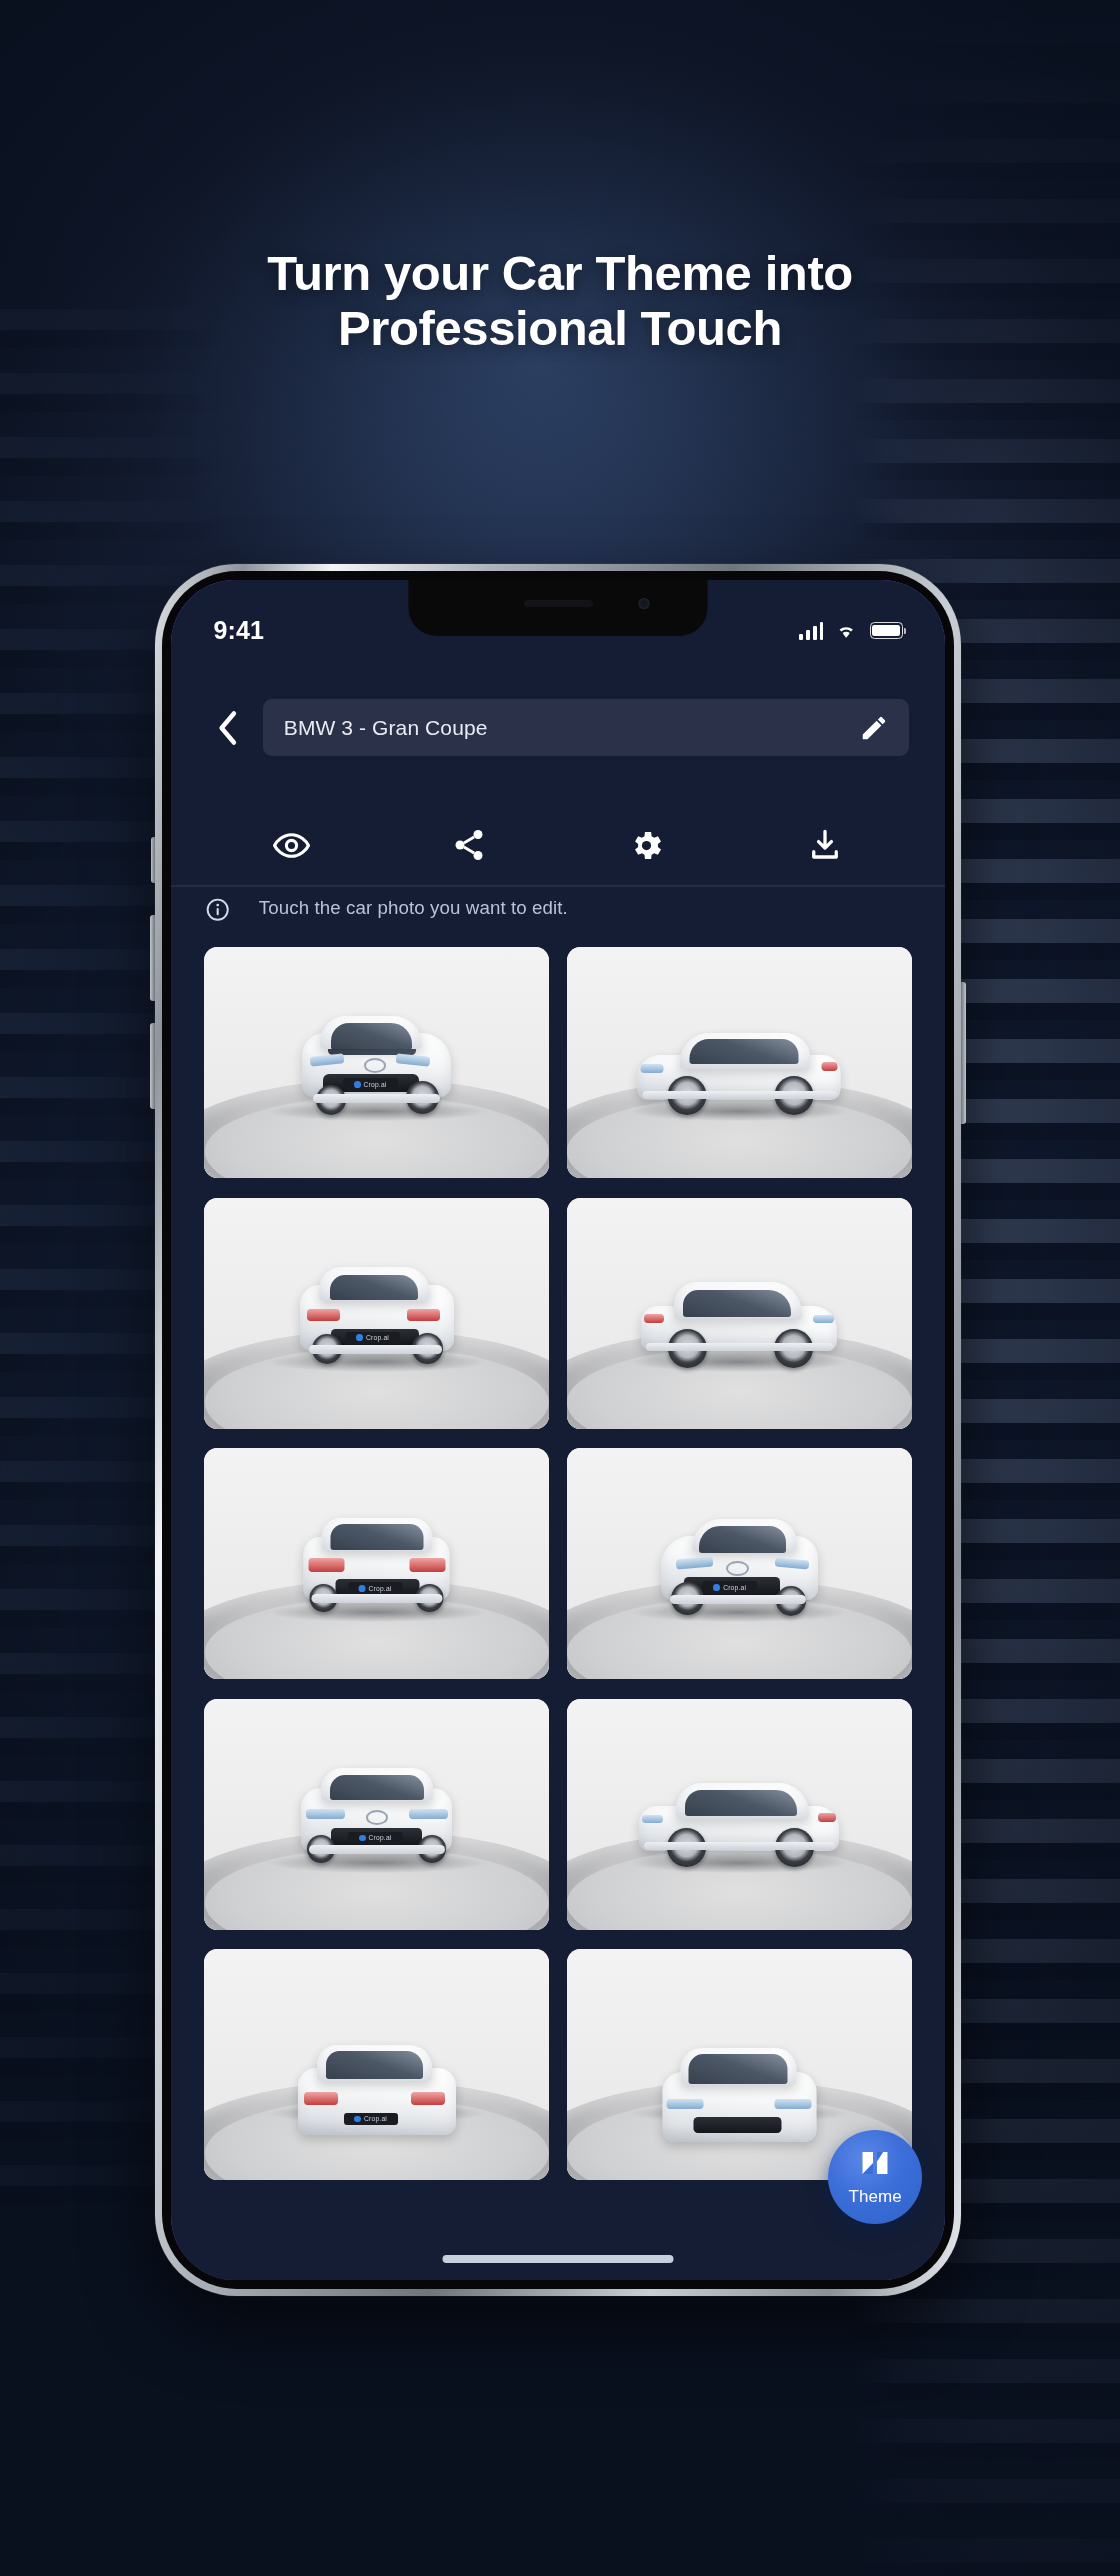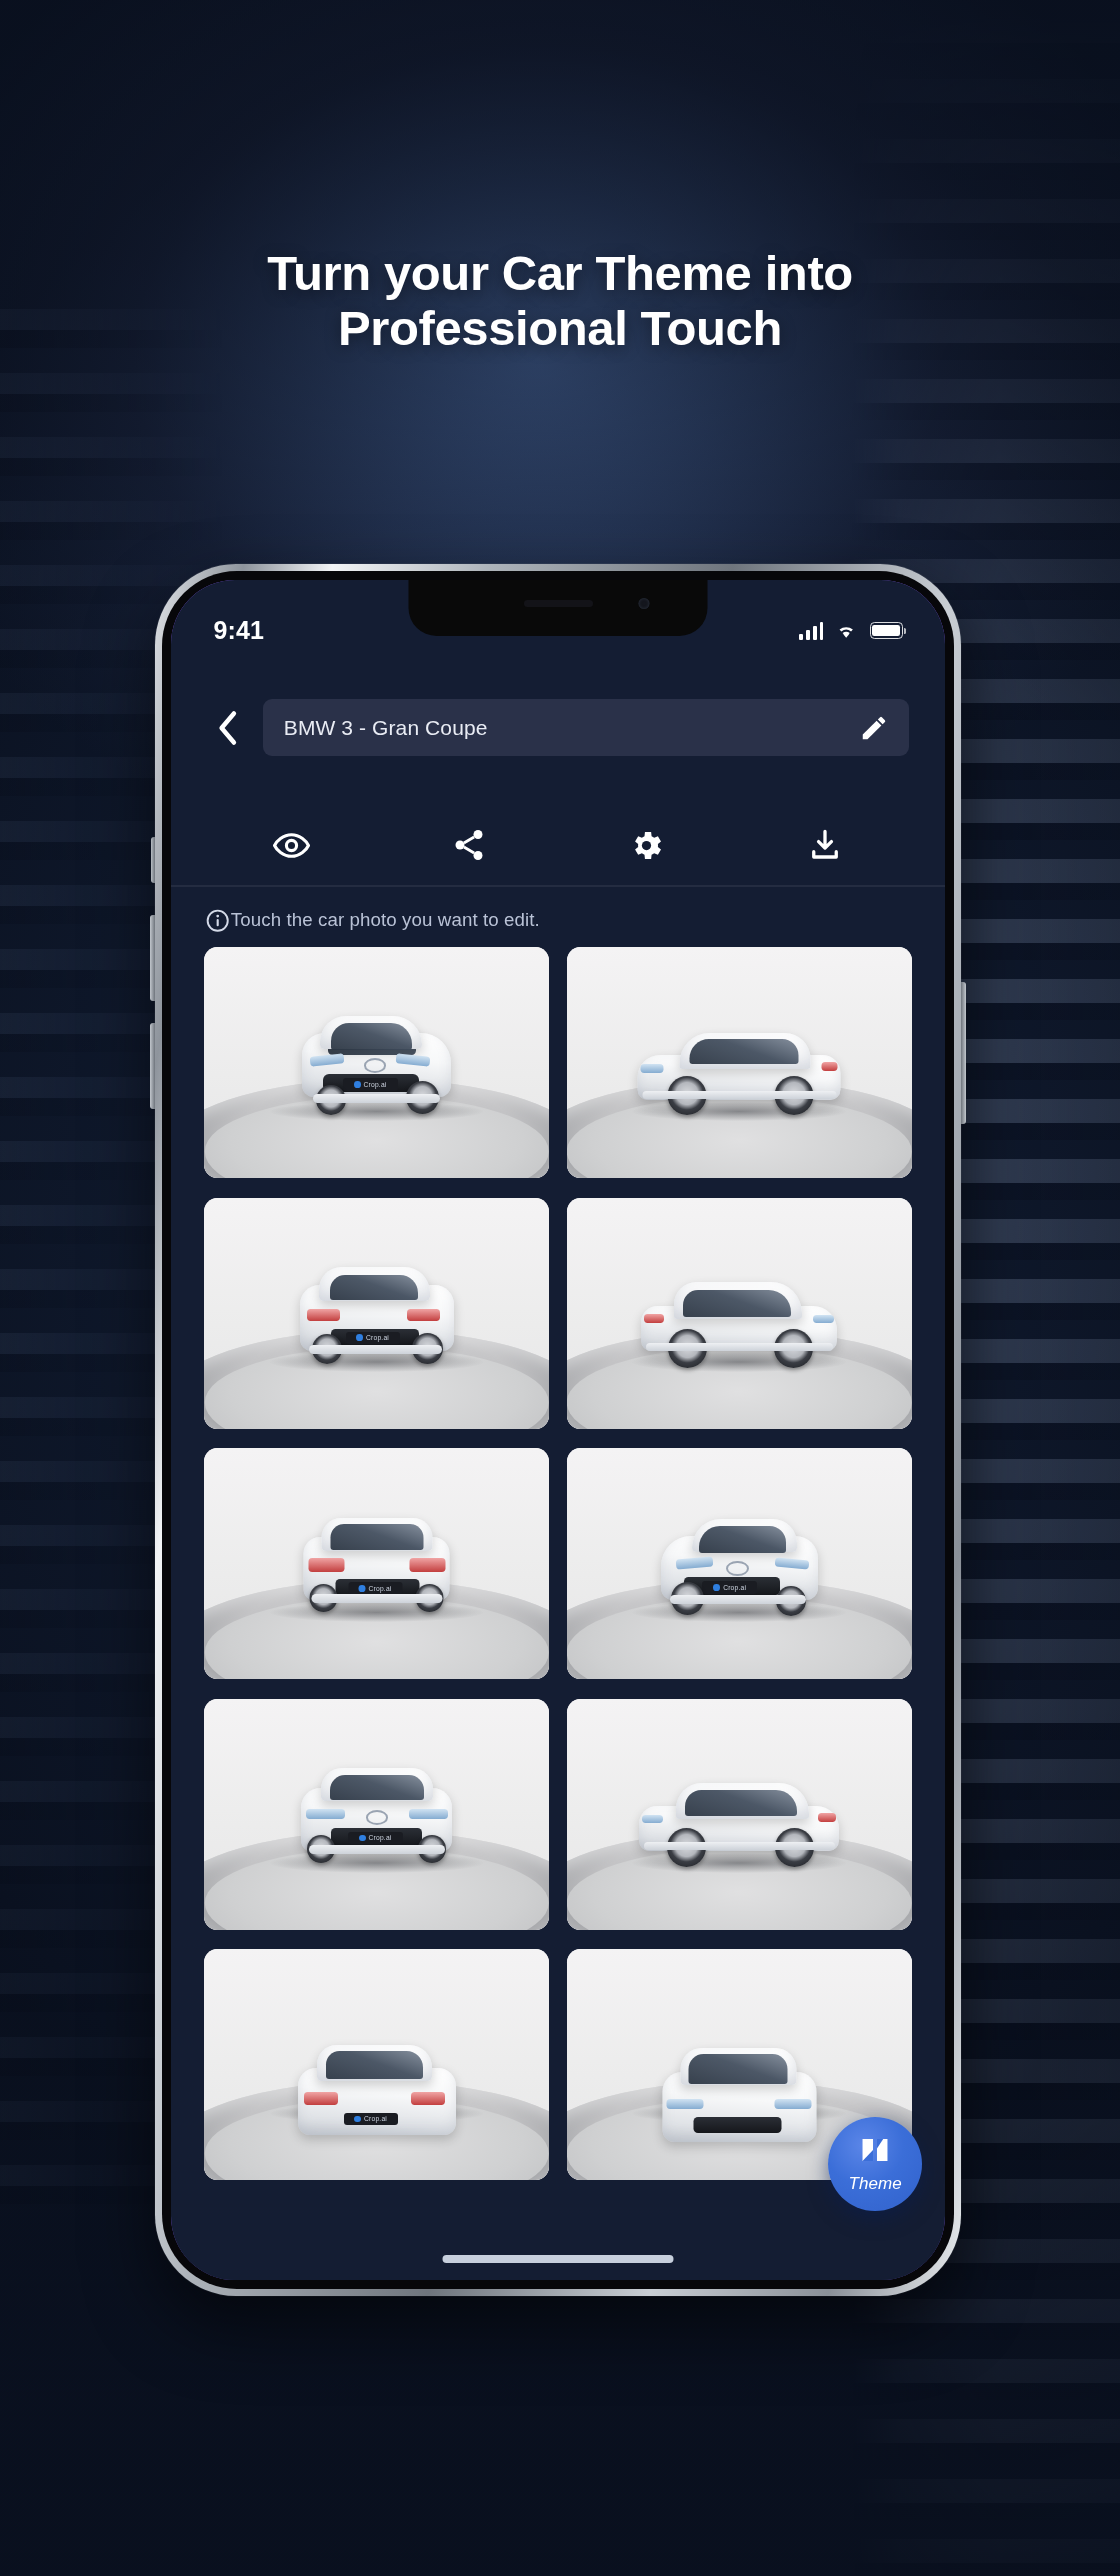--- a/index.html
+++ b/index.html
@@ -183,21 +183,21 @@
   }
   .iconrow .tb { width:49px; height:49px; display:flex; align-items:center; justify-content:center; }
 
   .divider {
     position:absolute; top:305px; left:0; right:0; height:1.5px;
     background:rgba(255,255,255,.07);
   }
 
   .hint {
     position:absolute; top:317px; left:34px; right:30px; height:46px;
-    display:flex; align-items:center; gap:0;
+    display:flex; align-items:flex-start; gap:28px;
   }
   .hint-text { color:#b9c2d6; font-size:18.7px; letter-spacing:0.1px; }
 
   
   .grid {
     position:absolute; top:367px; left:33px; right:33px; bottom:0;
     display:grid; grid-template-columns:1fr 1fr;
     gap:19.4px 18px;
     overflow:hidden;
     align-content:start;
@@ -262,26 +262,26 @@
     position:absolute; border-radius:7.5px;
     background:linear-gradient(180deg,#eef0f3,#cdd2d9);
   }
   .logo-t {
     position:absolute; width:22.4px; height:15px; border-radius:50%;
     border:2.2px solid #9aa4b2; background:transparent;
   }
 
   
   .fab {
-    position:absolute; right:22.4px; bottom:69px;
+    position:absolute; right:22.4px; bottom:56px;
     width:94px; height:94px; border-radius:50%;
     background:radial-gradient(circle at 38% 30%,#5b86e8 0%,#3b6ed8 45%,#3162cc 100%);
     box-shadow:0 7.5px 19.4px rgba(10,30,80,.55);
     display:flex; flex-direction:column; align-items:center; justify-content:center;
-    gap:7px; z-index:9;font-style:italic;
+    gap:7px; z-index:9;
   }
   .fab-label { color:#fff; font-size:17px; letter-spacing:0.1px; }
 
   
   .home-ind {
     position:absolute; left:50%; transform:translateX(-50%);
     bottom:16.4px; width:231px; height:8.2px; border-radius:6px;
     background:rgba(215,222,235,.92); z-index:10;
   }
   .bottom-fade {

